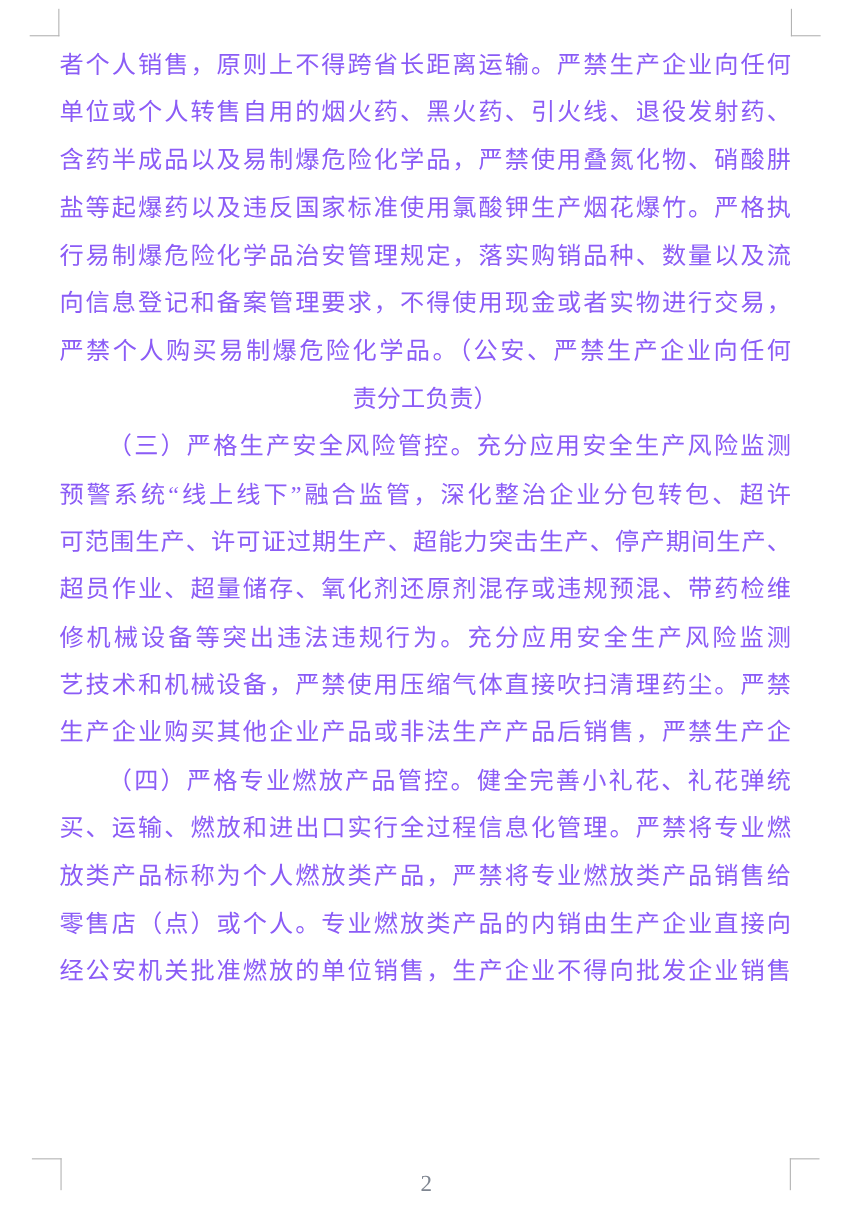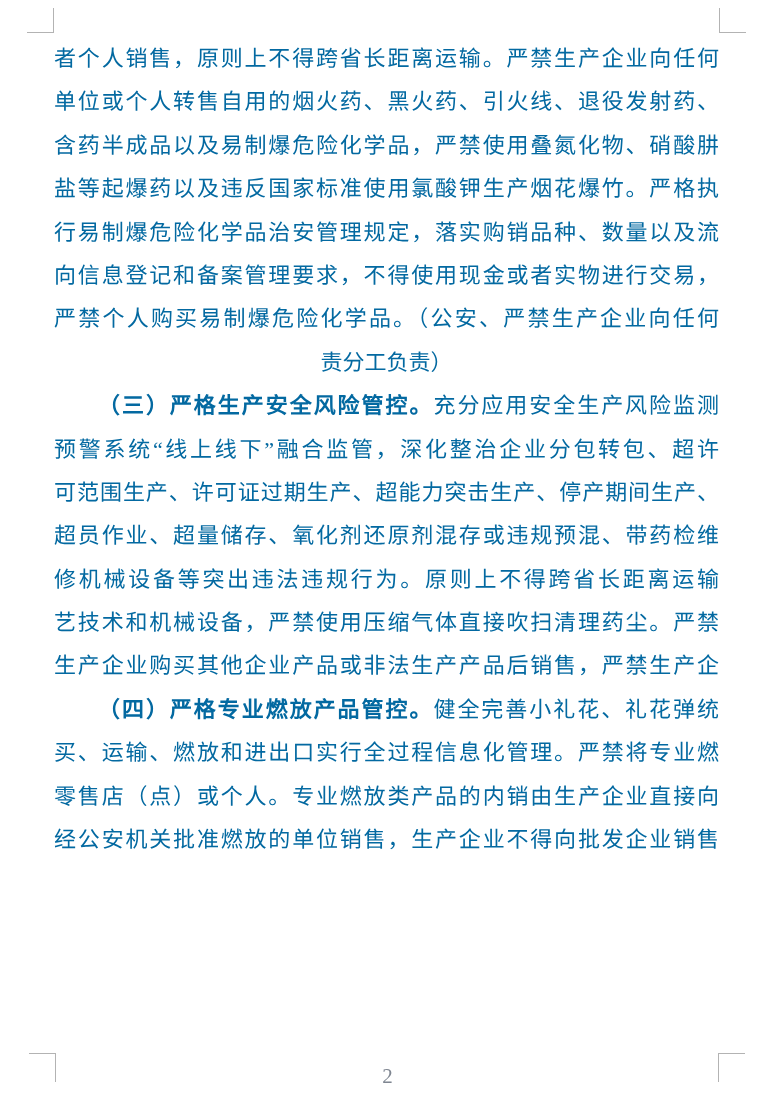--- a/index.html
+++ b/index.html
@@ -25,41 +25,41 @@
   .crop.tr { left: 719px; top: 8px;   border-left: 1px solid #b3b3b3;  border-bottom: 1px solid #b3b3b3; }
   .crop.bl { left: 29px; top: 1053px; border-right: 1px solid #b3b3b3; border-top: 1px solid #b3b3b3; height: 28px; }
   .crop.br { left: 718px; top: 1053px;border-left: 1px solid #b3b3b3;  border-top: 1px solid #b3b3b3; height: 28px; }
 
   
   .text-area {
     position: absolute;
     left: 54px;
     top: 37px;
     width: 665px;
-    color: #0369a1;
+    color: #8b5cf6;
     font-size: 22px;
   }
   .line {
     height: 43.4px;
     line-height: 43.4px;
     white-space: nowrap;
     overflow: hidden;
     text-align: center;
   }
   .line.fill {
     white-space: normal;
     text-align: justify;
     text-align-last: justify;
     text-justify: inter-character;
   }
   .line.indent {
     text-indent: 2em;
   }
   .lead {
-    font-weight: bold;
+    font-weight: normal;
   }
 
   
   .footer {
     position: absolute;
     left: 0;
     top: 1062px;
     width: 100%;
     text-align: center;
   }
@@ -85,25 +85,26 @@
       <div class="line fill"><span>含药半成品以及易制爆危险化学品，严禁使用叠氮化物、硝酸肼</span></div>
       <div class="line fill"><span>盐等起爆药以及违反国家标准使用氯酸钾生产烟花爆竹。严格执</span></div>
       <div class="line fill"><span>行易制爆危险化学品治安管理规定，落实购销品种、数量以及流</span></div>
       <div class="line fill"><span>向信息登记和备案管理要求，不得使用现金或者实物进行交易，</span></div>
       <div class="line fill"><span>严禁个人购买易制爆危险化学品。（公安、严禁生产企业向任何</span></div>
       <div class="line"><span>责分工负责）</span></div>
       <div class="line fill indent"><span class="lead">（三）严格生产安全风险管控。</span><span>充分应用安全生产风险监测</span></div>
       <div class="line fill"><span>预警系统“线上线下”融合监管，深化整治企业分包转包、超许</span></div>
       <div class="line fill"><span>可范围生产、许可证过期生产、超能力突击生产、停产期间生产、</span></div>
       <div class="line fill"><span>超员作业、超量储存、氧化剂还原剂混存或违规预混、带药检维</span></div>
-      <div class="line fill"><span>修机械设备等突出违法违规行为。原则上不得跨省长距离运输</span></div>
+      <div class="line fill"><span>修机械设备等突出违法违规行为。充分应用安全生产风险监测</span></div>
       <div class="line fill"><span>艺技术和机械设备，严禁使用压缩气体直接吹扫清理药尘。严禁</span></div>
       <div class="line fill"><span>生产企业购买其他企业产品或非法生产产品后销售，严禁生产企</span></div>
       <div class="line fill indent"><span class="lead">（四）严格专业燃放产品管控。</span><span>健全完善小礼花、礼花弹统</span></div>
       <div class="line fill"><span>买、运输、燃放和进出口实行全过程信息化管理。严禁将专业燃</span></div>
+      <div class="line fill"><span>放类产品标称为个人燃放类产品，严禁将专业燃放类产品销售给</span></div>
       <div class="line fill"><span>零售店（点）或个人。专业燃放类产品的内销由生产企业直接向</span></div>
       <div class="line fill"><span>经公安机关批准燃放的单位销售，生产企业不得向批发企业销售</span></div>
     </div>
 
   <div class="footer">
     <span class="page-number">2</span>
   </div>
 
 </div>
 

